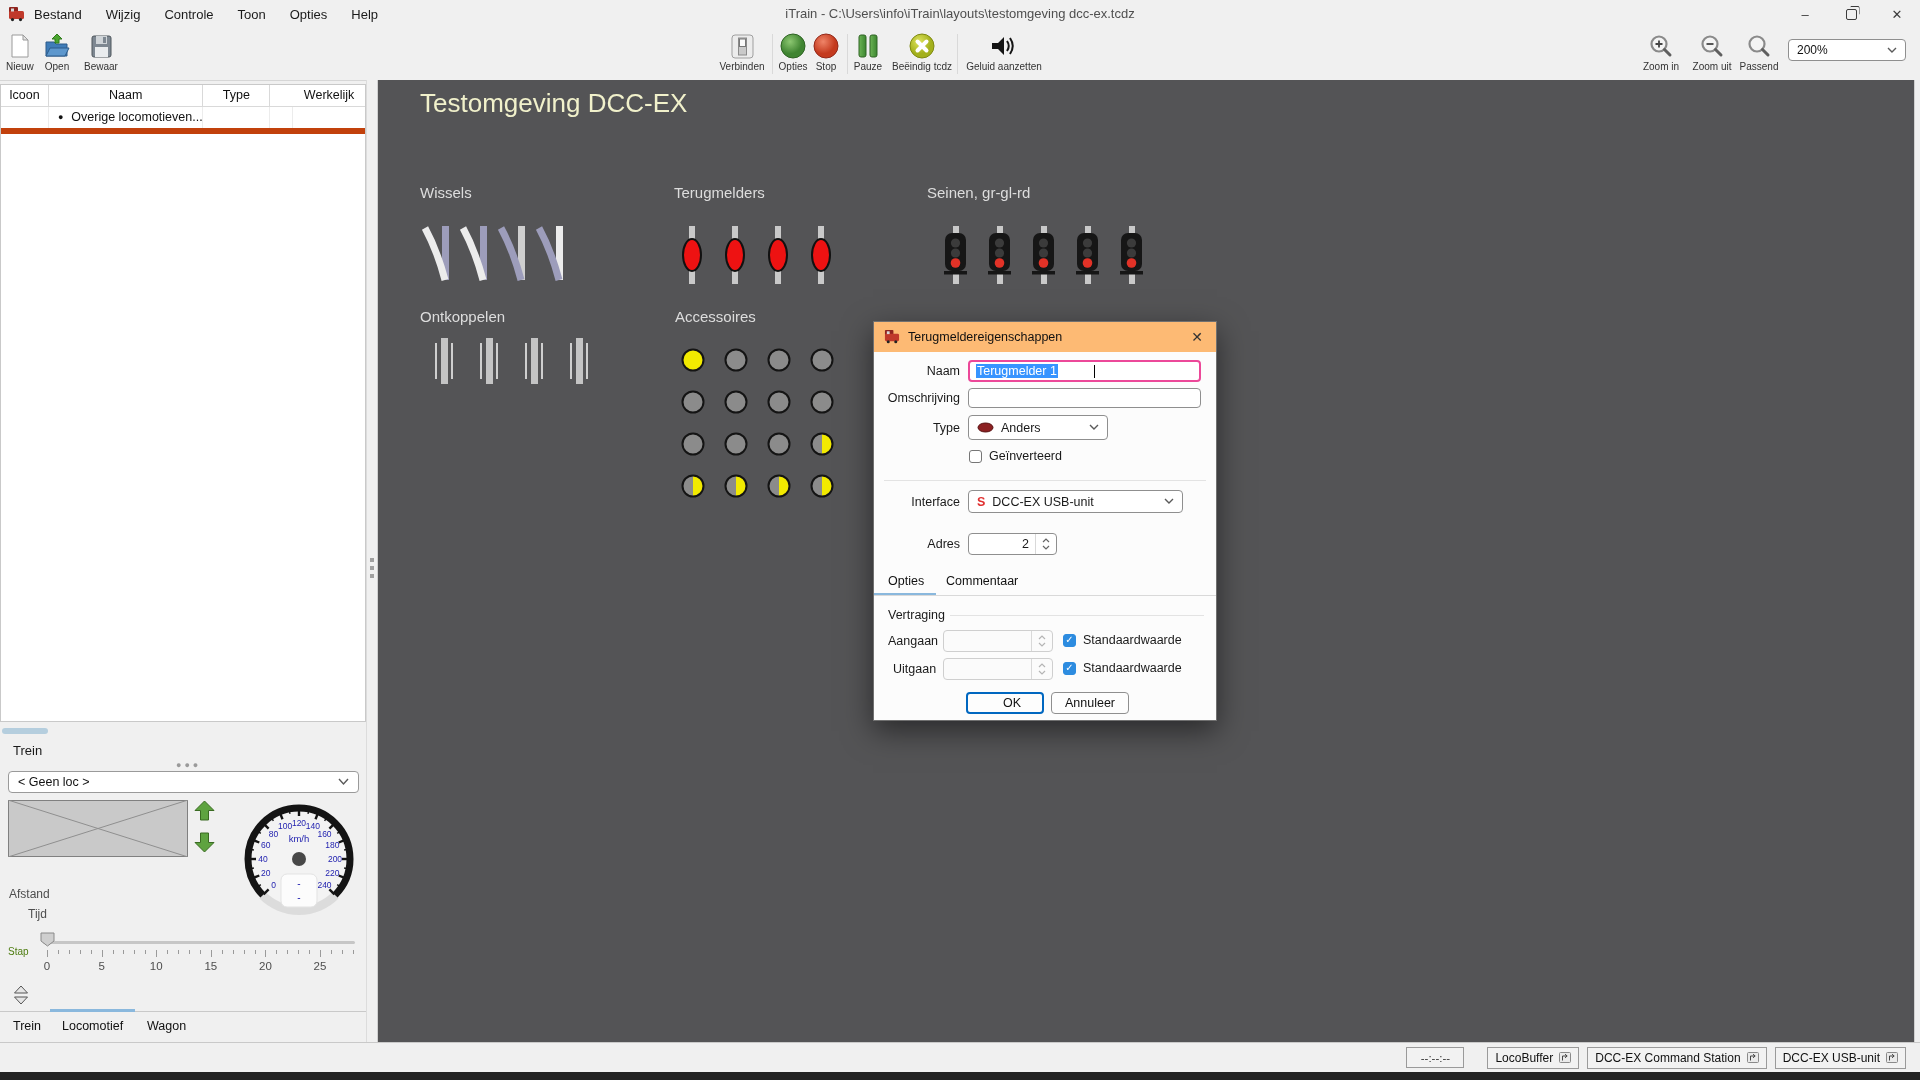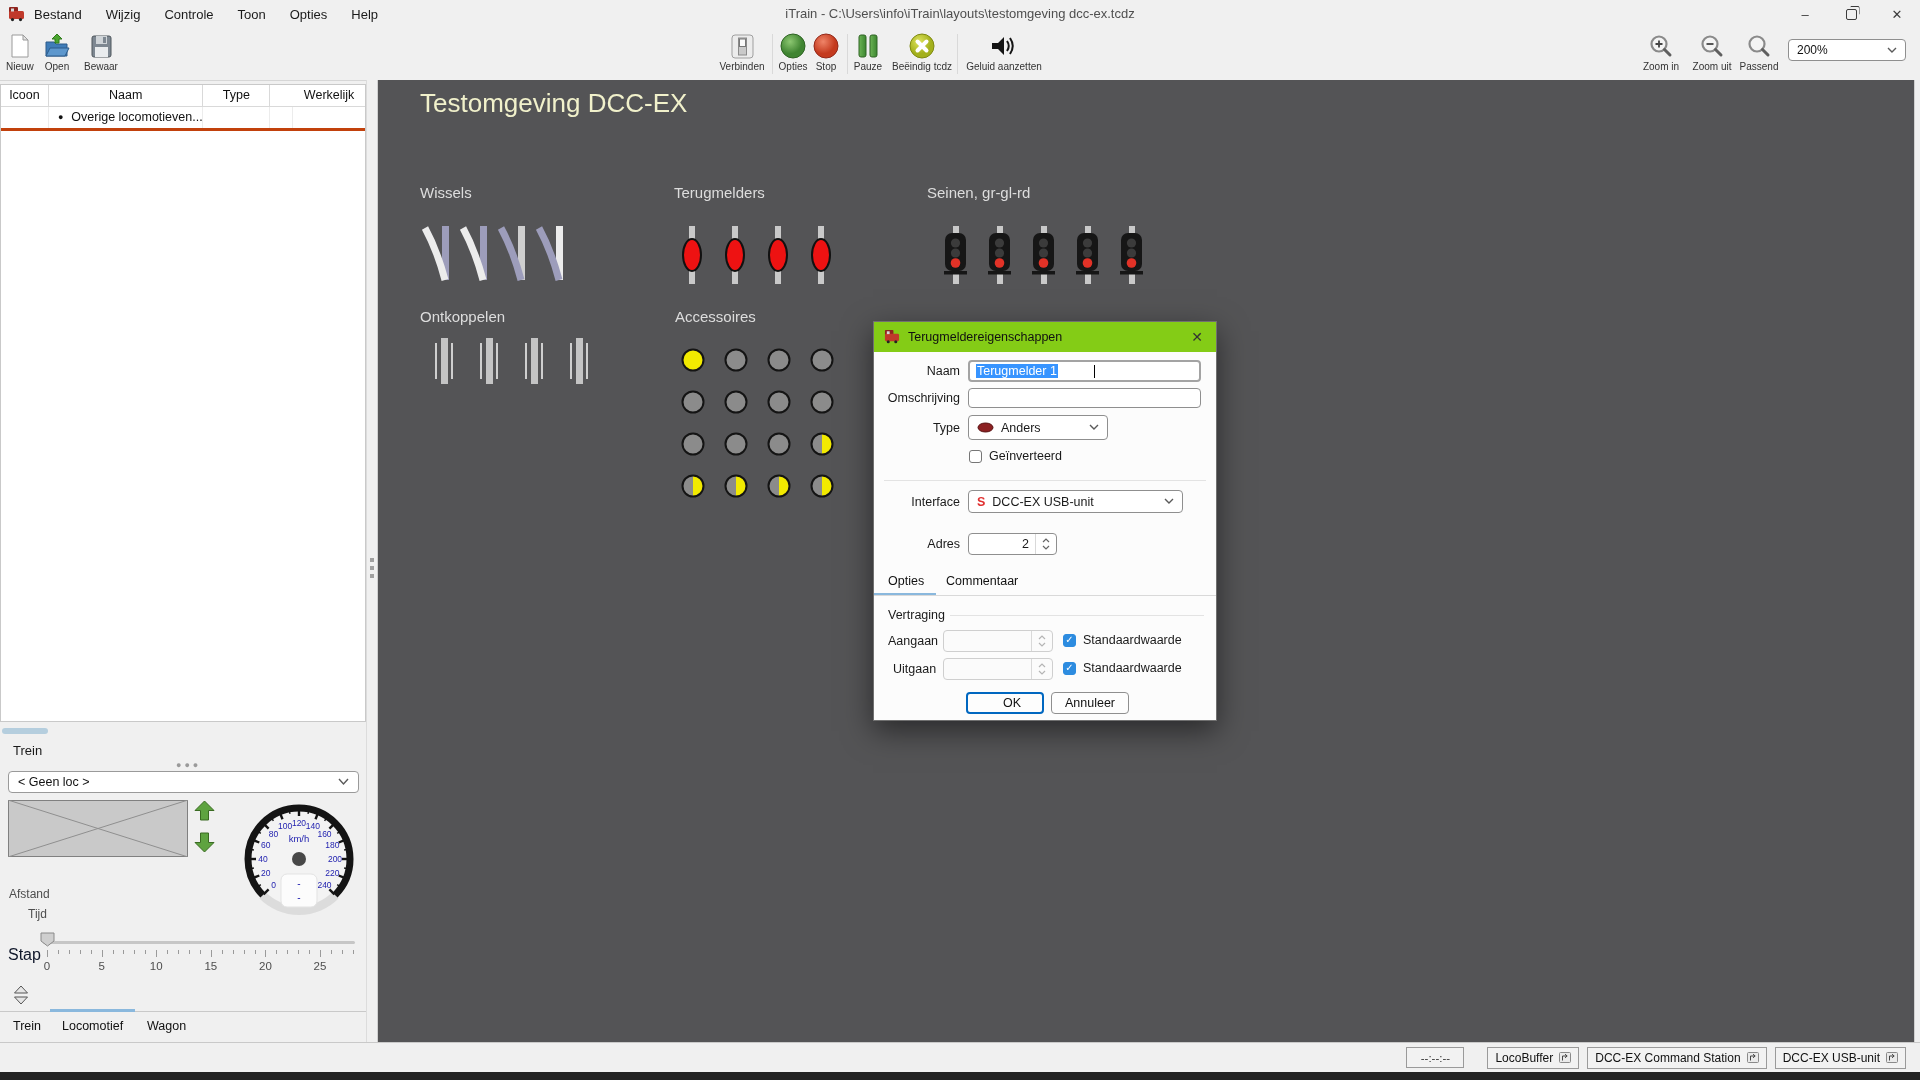--- a/index.html
+++ b/index.html
@@ -33,21 +33,21 @@
     border:1px solid #8f8f8f;border-radius:4px;display:flex;align-items:center;
     padding:0 8px;box-sizing:border-box;justify-content:space-between;font-size:12px;color:#111;}
 
   
   #left-table{position:absolute;left:0px;top:84px;width:366px;height:638px;background:#fff;
     border:1px solid #c9c9c9;box-sizing:border-box;}
   #tbl-header{display:flex;height:21px;border-bottom:1px solid #d9d9d9;align-items:center;}
   .th{font-size:12.5px;color:#111;text-align:center;line-height:21px;border-right:1px solid #d9d9d9;
     box-sizing:border-box;overflow:hidden;}
   .th:last-child{border-right:none;}
-  .tbl-row{display:flex;height:21px;border-bottom:3px solid #c2410c;}
+  .tbl-row{display:flex;height:21px;border-bottom:6px solid #c2410c;}
   .td{font-size:12.5px;color:#111;line-height:21px;border-right:1px solid #ececec;box-sizing:border-box;
     white-space:nowrap;overflow:hidden;}
   .td:last-child{border-right:none;}
   .row-bullet{display:inline-block;margin:0 8px 0 9px;font-size:9px;vertical-align:1px;color:#111;}
 
   
   #splitter{position:absolute;left:366px;top:80px;width:12px;height:962px;background:#f0f0f0;
     border-left:1px solid #dcdcdc;border-right:1px solid #d0d0d0;box-sizing:border-box;}
   #splitter-dots{position:absolute;left:3px;top:478px;width:5px;display:flex;flex-direction:column;gap:4px;}
   #splitter-dots i{width:4px;height:4px;background:#a0a0a0;}
@@ -58,27 +58,27 @@
     border-left:1px solid #d0d0d0;box-sizing:border-box;}
   #plan-title{position:absolute;left:42px;top:8px;font-size:26px;color:#f1f1cb;}
   .section-label{position:absolute;font-size:15px;color:#dddddd;}
   .icon-row{position:absolute;display:flex;align-items:flex-end;}
 
   
   #dialog{position:absolute;left:873px;top:321px;width:344px;height:400px;background:#fcfcfc;
     border:1px solid #707070;box-sizing:border-box;box-shadow:0 10px 28px rgba(0,0,0,.5);
     font-size:12.5px;color:#1a1a1a;}
   #dlg-titlebar{position:absolute;left:0;top:0;right:0;height:30px;display:flex;align-items:center;
-    padding:0 10px;gap:8px;box-sizing:border-box;background:#84cc16;}
+    padding:0 10px;gap:8px;box-sizing:border-box;background:#fdba74;}
   #dlg-title{flex:1;font-size:12.5px;color:#111;}
   #dlg-close{font-size:14px;color:#333;padding:0 3px;}
   .dlg-label{position:absolute;left:0;width:86px;text-align:right;color:#1a1a1a;}
   .dlg-input{position:absolute;background:#fff;border:1px solid #8f8f8f;border-radius:4px;
     box-sizing:border-box;font-size:12.5px;display:flex;align-items:center;padding:0 6px;}
-  .dlg-input.focused{border:2px solid #a3a3a3;gap:36px;}
+  .dlg-input.focused{border:2px solid #ec4899;gap:36px;}
   .sel-text{background:#3794ff;color:#fff;padding:0 1px;}
   .caret{display:inline-block;width:1px;height:13px;background:#000;vertical-align:-2px;}
   .dd{position:absolute;background:#fff;border:1px solid #8f8f8f;border-radius:4px;box-sizing:border-box;
     display:flex;align-items:center;gap:7px;padding:0 8px;}
   .dd .grow{flex:1;}
   .cb{width:13px;height:13px;border:1px solid #767676;border-radius:3px;background:#fff;
     box-sizing:border-box;flex:none;}
   .cb.checked{background:#2d8ce0;border-color:#2d8ce0;color:#fff;display:flex;align-items:center;
     justify-content:center;font-size:10px;line-height:10px;}
   .spinner{position:absolute;border:1px solid #8f8f8f;border-radius:4px;background:#fff;
@@ -104,21 +104,21 @@
   #grip-dots{position:absolute;left:176px;top:22px;font-size:9px;color:#9a9a9a;letter-spacing:3px;}
   #loc-select{position:absolute;left:8px;top:33px;width:351px;height:22px;background:#fff;
     border:1px solid #9a9a9a;border-radius:4px;box-sizing:border-box;display:flex;align-items:center;
     justify-content:space-between;padding:0 9px;font-size:12.5px;color:#111;}
   #loc-image{position:absolute;left:8px;top:62px;}
   #btn-speed-up{position:absolute;left:194px;top:62px;}
   #btn-speed-down{position:absolute;left:194px;top:94px;}
   #gauge-wrap{position:absolute;left:237px;top:59px;}
   #afstand{position:absolute;left:9px;top:149px;font-size:12px;color:#4e4e4e;}
   #tijd{position:absolute;left:28px;top:169px;font-size:12px;color:#4e4e4e;}
-  #stap{position:absolute;left:8px;top:208px;font-size:16px;color:#0f172a;}
+  #stap{position:absolute;left:8px;top:208px;font-size:10px;color:#4d7c0f;}
   #slider-track{position:absolute;left:43px;top:203px;width:312px;height:3px;background:#c6c6c6;border-radius:2px;}
   #slider-thumb{position:absolute;left:40px;top:194px;}
   #slider-ticks{position:absolute;left:0;top:212px;width:366px;height:26px;}
   .stick{position:absolute;width:1px;background:#9a9a9a;top:0;}
   .slbl{position:absolute;top:10px;font-size:11.5px;color:#4e4e4e;transform:translateX(-50%);}
   #split-toggle{position:absolute;left:13px;top:247px;}
   #tabline{position:absolute;left:0;top:273px;width:366px;height:1px;background:#c9c9c9;}
   #tab-indicator{position:absolute;left:50px;top:271px;width:85px;height:3px;background:#8ab8dd;}
   .btab{position:absolute;top:281px;font-size:12.5px;color:#111;}
 

